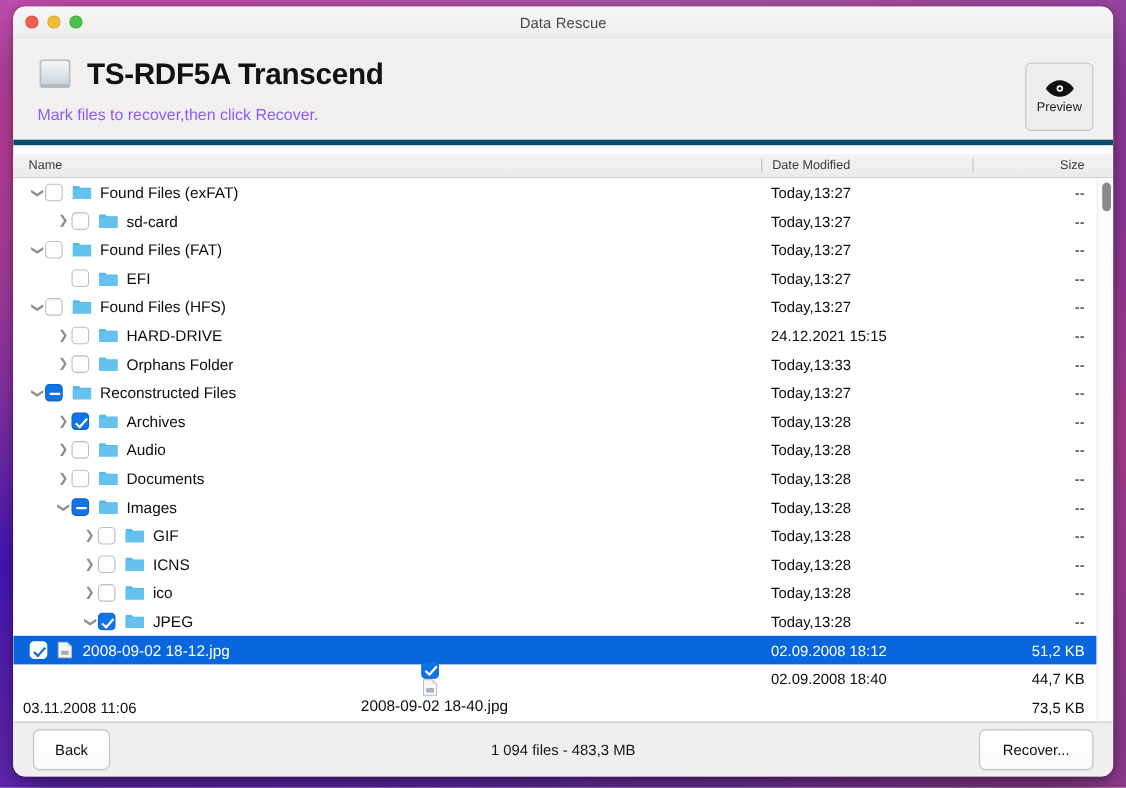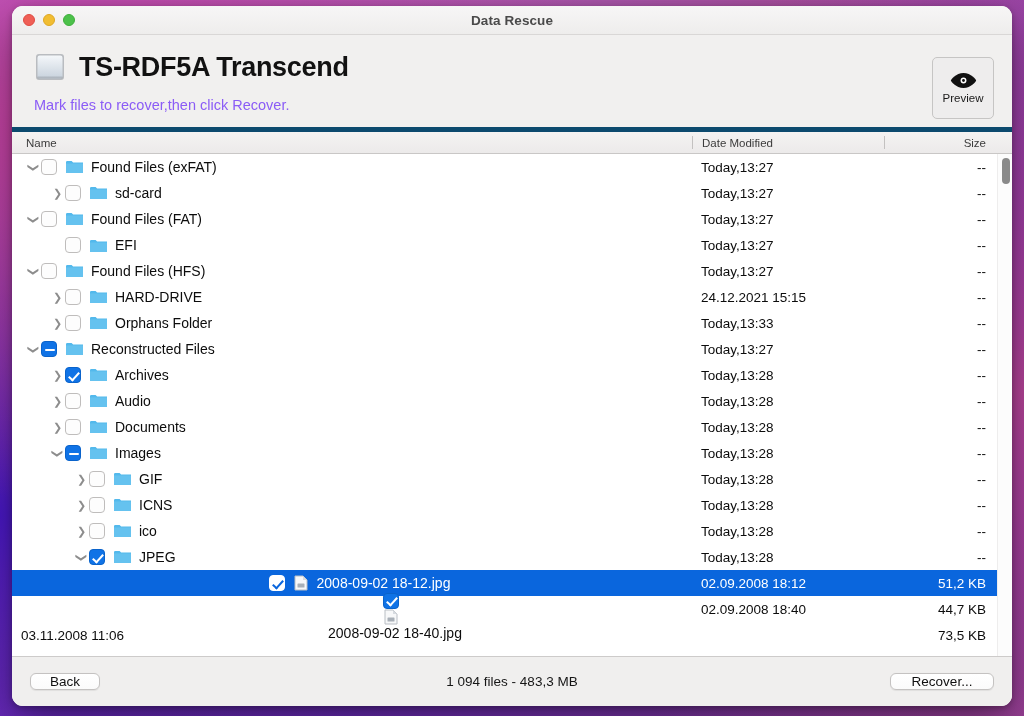--- a/index.html
+++ b/index.html
@@ -34,21 +34,21 @@
     border-bottom:1px solid #d9d7d6;
     display:flex; align-items:center; position:relative;
   }
   .lights { display:flex; gap:8px; padding-left:11px; }
   .light { width:12px; height:12px; border-radius:50%; }
   .light.red    { background:#ef5f56; border:.5px solid #df4b42; }
   .light.yellow { background:#f1bd32; border:.5px solid #dea723; }
   .light.green  { background:#4cc14a; border:.5px solid #3fae3c; }
   .win-title {
     position:absolute; left:0; right:0; text-align:center;
-    font-size:13.5px; font-weight:bold; color:#4a4a4a;
+    font-size:13.5px; font-weight:normal; color:#4a4a4a;
     letter-spacing:.1px;
   }
 
   
   .header {
     flex:0 0 97px;
     background:#f1f0ef;
     border-bottom:5px solid #0c4a6e;
     display:flex; align-items:flex-start;
     padding:16px 18px 0 20px;
@@ -80,20 +80,21 @@
   .tb-label { font-size:11.5px; color:#1a1a1a; }
 
   
   .colhead {
     flex:0 0 22px;
     background:linear-gradient(#f4f3f2,#eceaea);
     border-bottom:1px solid #c9c7c6;
     display:flex; align-items:center;
     font-size:11.5px; color:#3c3c3c;
     position:relative;
+    margin-top:8px;
   }
   .ch-name { padding-left:14px; flex:0 0 680px; }
   .ch-sep { width:1px; height:13px; background:#c3c1c0; }
   .ch-date { flex:1; padding-left:9px; }
   .ch-size { flex:0 0 112px; text-align:right; padding-right:11px; }
   .ch-pad  { flex:0 0 15px; }
 
   
   .list {
     flex:1 1 auto;
@@ -163,21 +164,21 @@
   
   .footer {
     flex:0 0 50px;
     background:#f0efee;
     border-top:1px solid #cdcbca;
     display:flex; align-items:center; justify-content:space-between;
     padding:0 18px;
     position:relative;
   }
   .ft-btn {
-    min-width:70px; height:17px;
+    min-width:70px; height:37px;
     background:linear-gradient(#ffffff,#fbfbfb);
     border:1px solid #c4c2c1; border-radius:6px;
     font-size:13.5px; color:#101010;
     display:flex; align-items:center; justify-content:center;
     padding:0 13px;
     box-shadow:0 .5px 1px rgba(0,0,0,.07);
     cursor:default;
   }
   .ft-status {
     position:absolute; left:0; right:0; text-align:center;
@@ -448,21 +449,21 @@
             <span class="folder-ico"><svg viewBox="0 0 17 14" width="17" height="14">
                 <path d="M0 2.2A1.2 1.2 0 0 1 1.2 1h4.4l1.5 1.6H17V13H0z" fill="#53b9ec"></path>
                 <path d="M0 3.4h17V13H0z" fill="#65c2ef"></path>
               </svg></span>
             <span class="r-label">JPEG</span>
           </div>
           <div class="r-date">Today,13:28</div>
           <div class="r-size">--</div>
         </div>
         <div class="row selected">
-          <div class="r-name" style=" justify-content: center;">
+          <div class="r-name" style="">
             <span class="twisty empty">❯</span>
             <span class="cbox checked"></span>
             <span class="file-ico"><svg viewBox="0 0 14 16" width="14" height="16">
                 <path d="M1 1h8l4 4v10H1z" fill="#f7f8f9" stroke="#b9bec4" stroke-width="1"></path>
                 <path d="M9 1l4 4H9z" fill="#d7dbe0"></path>
                 <rect x="3.5" y="8.5" width="7" height="4" rx=".6" fill="#a9b0b8"></rect>
               </svg></span>
             <span class="r-label">2008-09-02 18-12.jpg</span>
           </div>
           <div class="r-date">02.09.2008 18:12</div>

